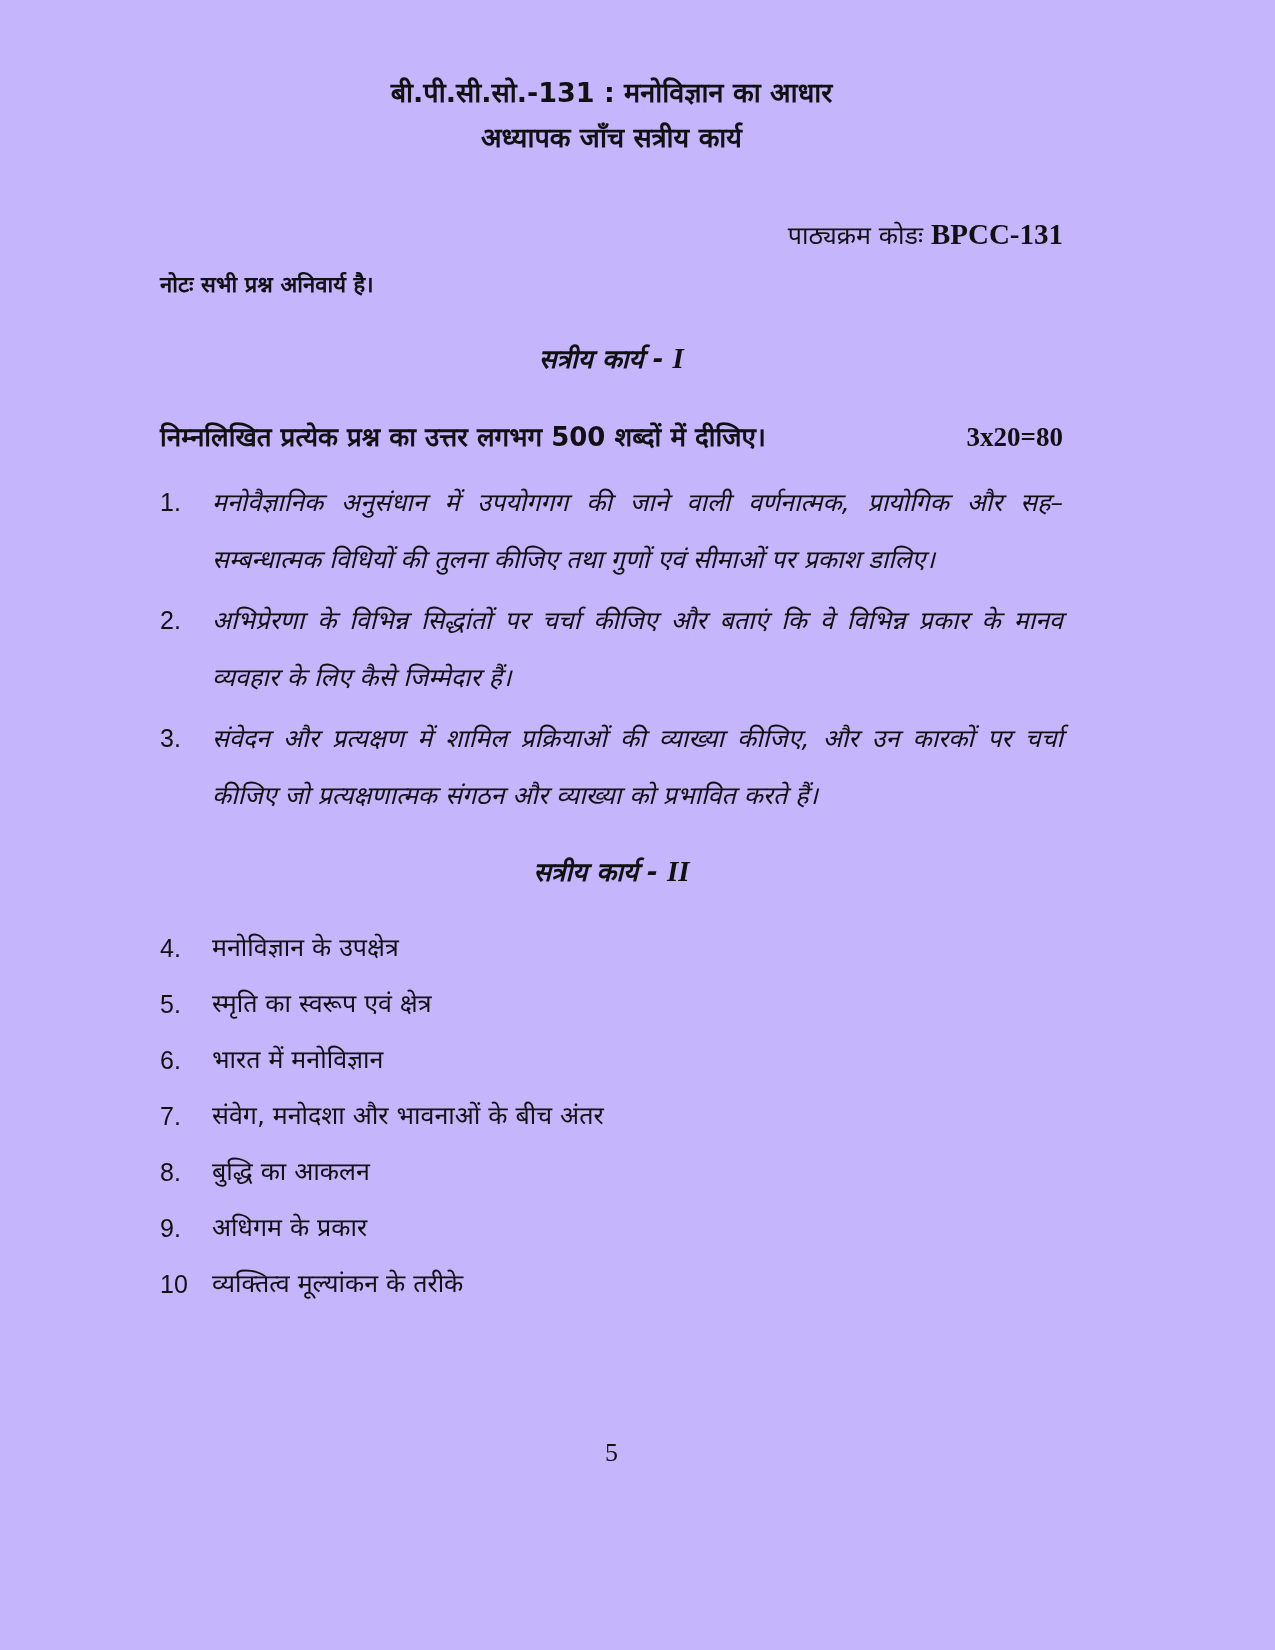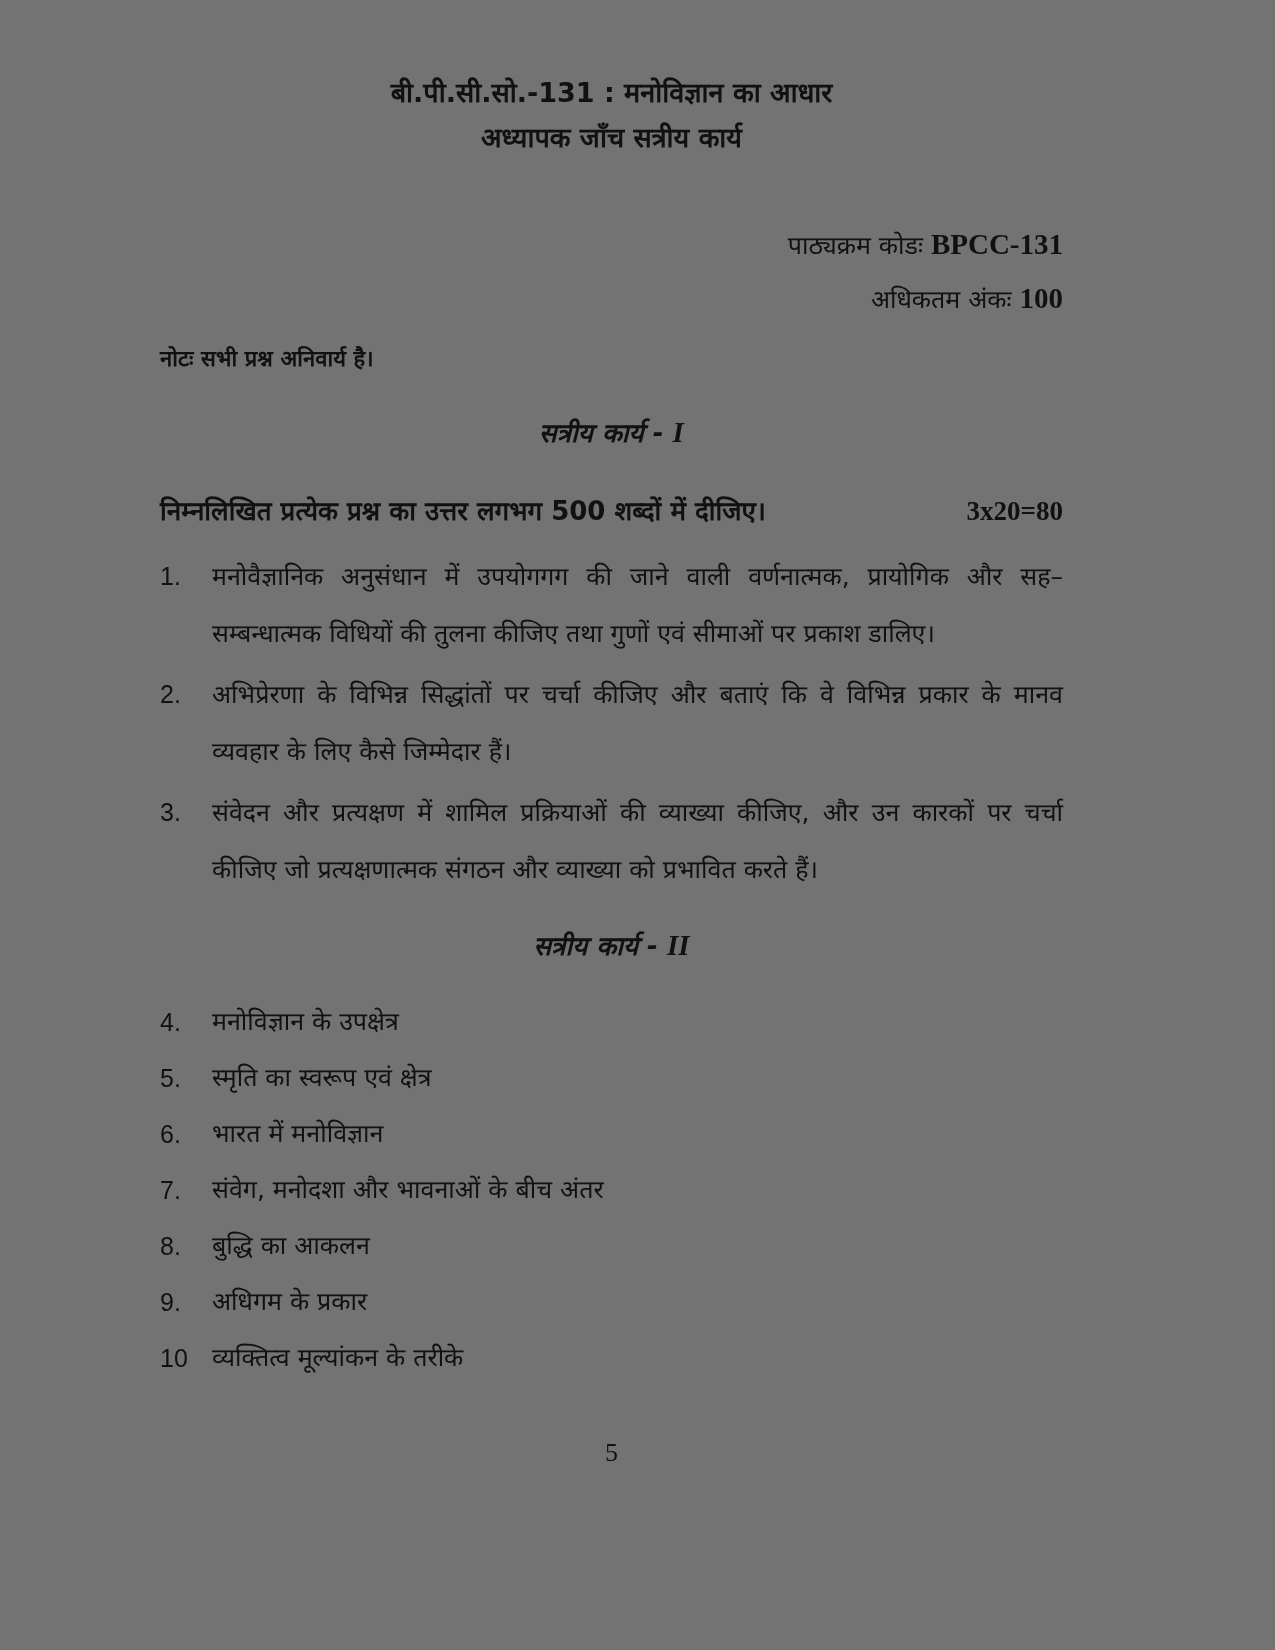--- a/index.html
+++ b/index.html
@@ -7,37 +7,37 @@
   body {
     font-family: "DejaVu Sans", sans-serif;
     color: #111111;
     -webkit-font-smoothing: antialiased;
   }
   .page {
     position: relative;
     width: 1275px;
     height: 1650px;
     margin: 0 auto;
-    background: #737373;
+    background: #c4b5fd;
     padding: 70px 212px 0 160px;
   }
   .content { width: 100%; }
 
   
   .doc-title {
     text-align: center;
     font-weight: bold;
     font-size: 27px;
     line-height: 45px;
   }
   .meta-block { margin-top: 58px; }
   .meta-line {
     text-align: right;
     font-size: 25px;
-    line-height: 53px;
+    line-height: 32px;
     white-space: nowrap;
   }
   .meta-label { font-weight: normal; }
   .meta-value {
     font-weight: bold;
     font-family: "Liberation Serif", "DejaVu Sans", serif;
     font-size: 29px;
   }
   .note-line {
     margin-top: 6px;
@@ -83,21 +83,21 @@
     display: grid;
     grid-template-columns: 52px 1fr;
     align-items: start;
   }
   .q-long .q-number,
   .q-long .q-text {
     font-size: 25px;
     line-height: 57px;
   }
   .q-long { margin-bottom: 4px; }
-  .q-long .q-text { text-align: justify; }
+  .q-long .q-text { text-align: justify; font-style: italic; }
   .q-short .q-number,
   .q-short .q-text {
     font-size: 25px;
     line-height: 56px;
   }
   .q-short { margin-bottom: 0; }
   .q-number {
     font-family: "Liberation Sans", "DejaVu Sans", sans-serif;
     font-size: 24px;
   }
@@ -122,24 +122,20 @@
     <div class="doc-title">
       <div>बी.पी.सी.सो.-131 : मनोविज्ञान का आधार</div>
       <div>अध्यापक जाँच सत्रीय कार्य</div>
     </div>
 
     <div class="meta-block">
       <div class="meta-line">
         <span class="meta-label">पाठ्यक्रम कोडः</span>
         <span class="meta-value">BPCC-131</span>
       </div>
-      <div class="meta-line">
-        <span class="meta-label">अधिकतम अंकः</span>
-        <span class="meta-value">100</span>
-      </div>
     </div>
 
     <div class="note-line">नोटः सभी प्रश्न अनिवार्य है।</div>
 
     <div class="section-title">
       <span>सत्रीय कार्य -</span>
       <span class="roman">I</span>
     </div>
 
     <div class="instruction-row">

